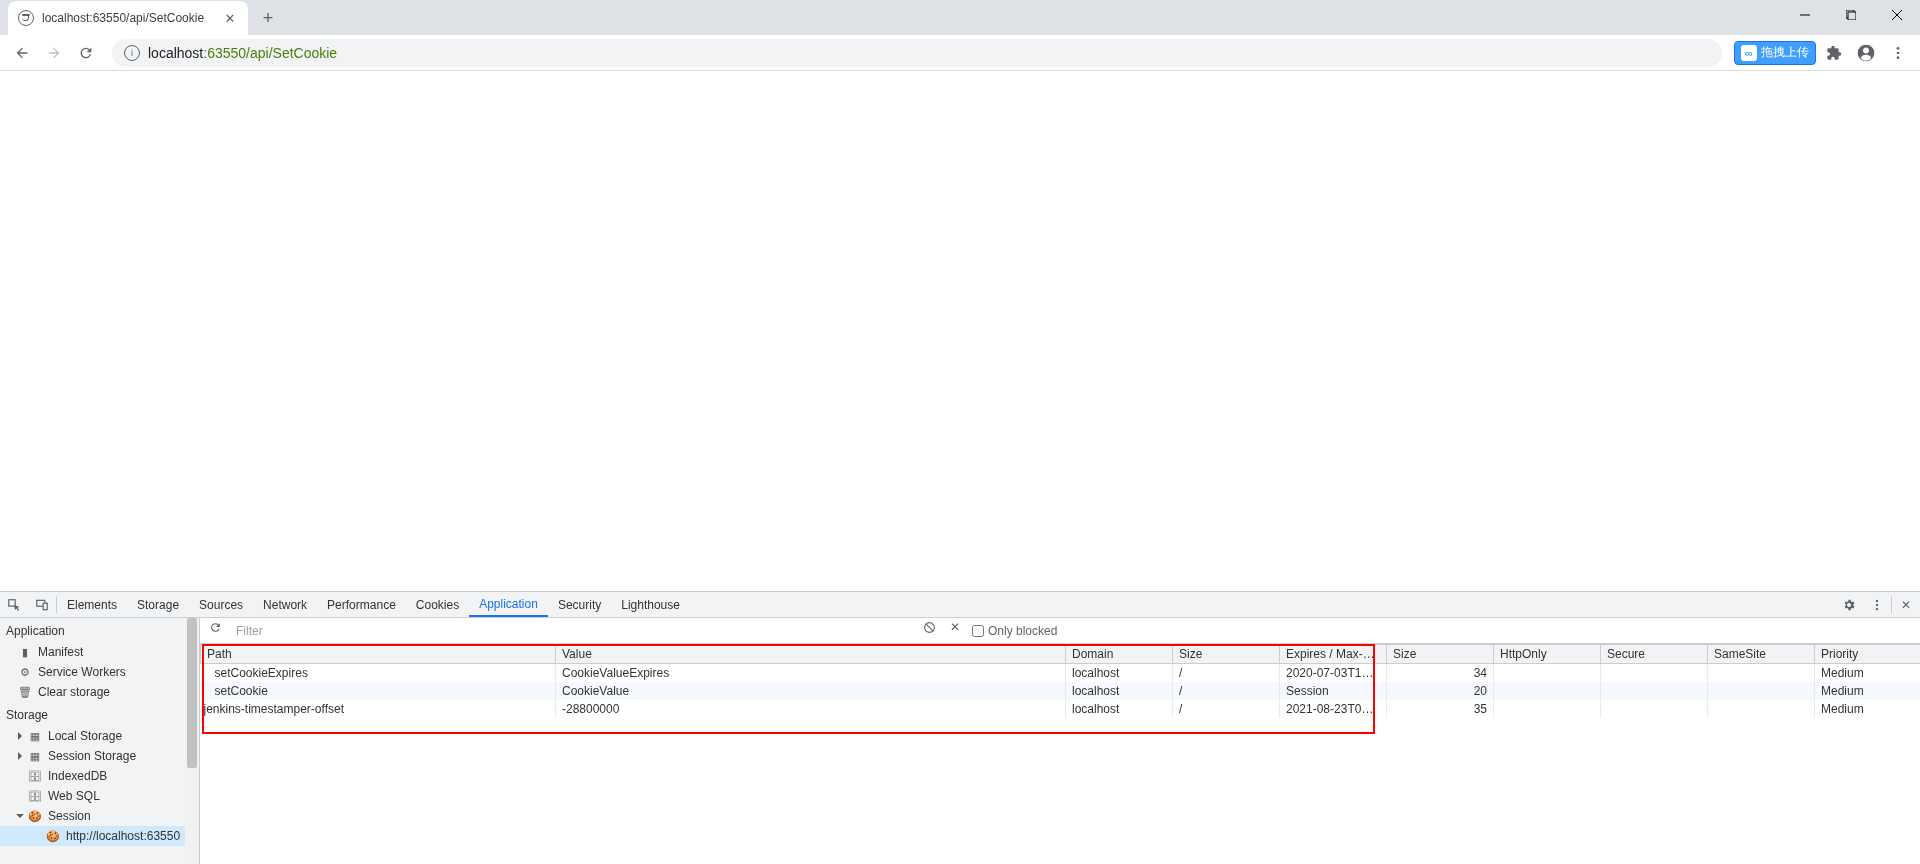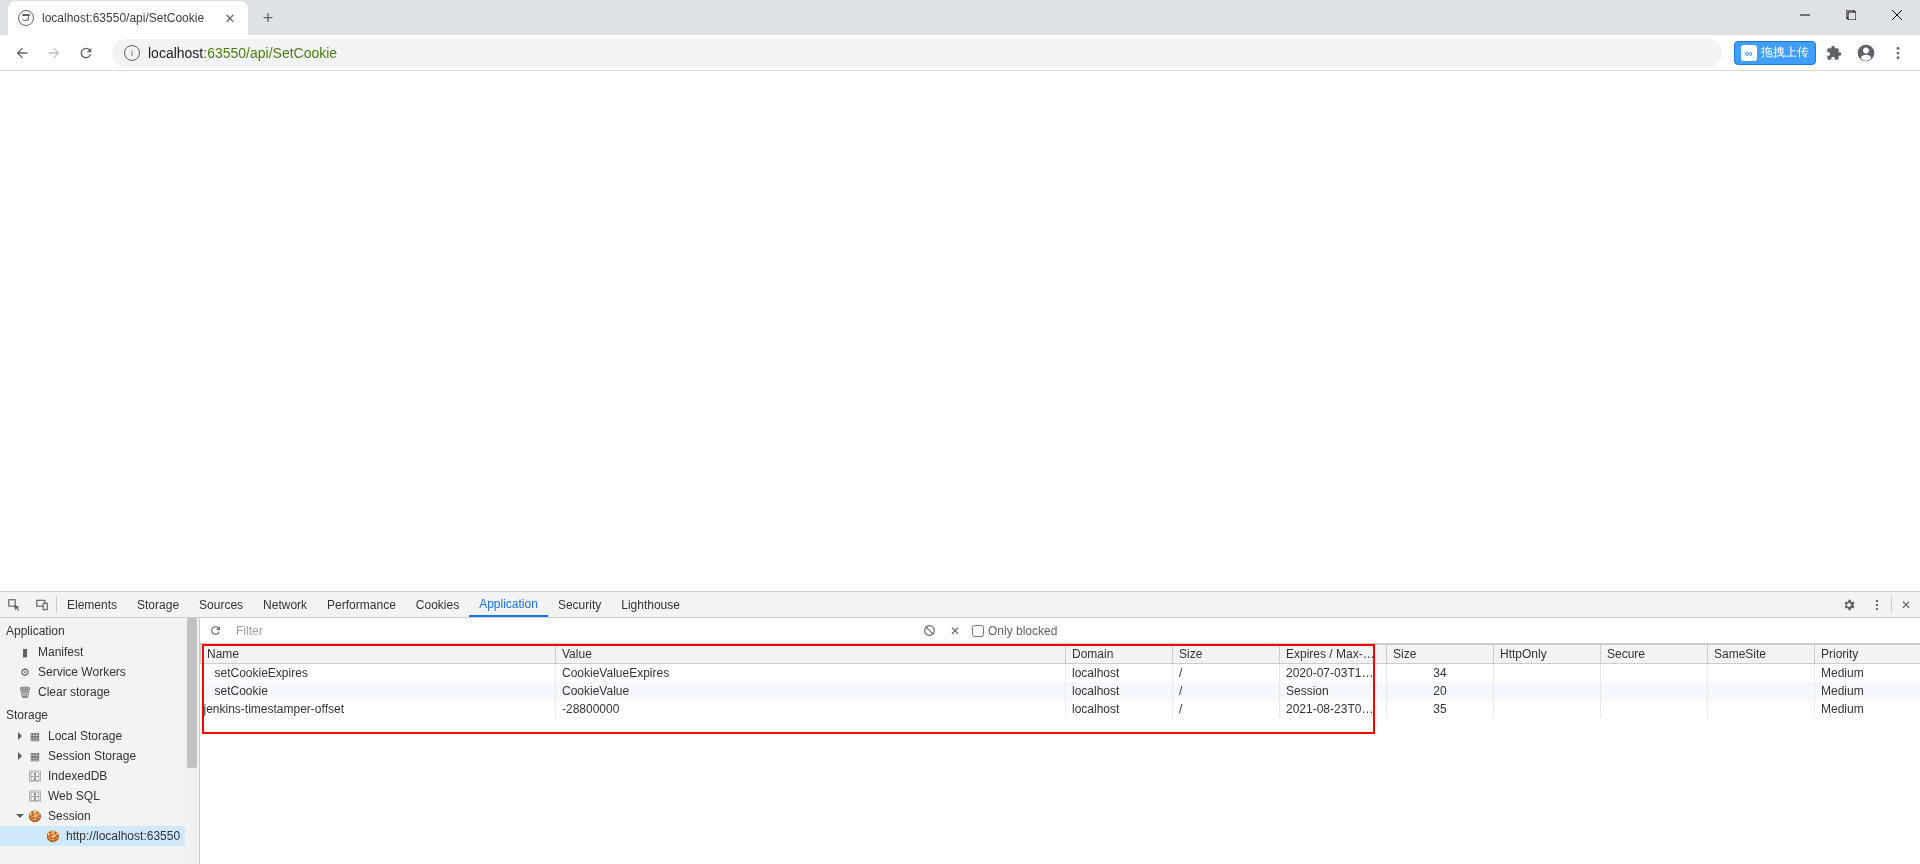--- a/index.html
+++ b/index.html
@@ -50,33 +50,33 @@
 .dt-side-item.sub2 { padding-left:46px; }
 .dt-side-item.selected { background:#cfe8fc; }
 .tri { width:0; height:0; border-left:4px solid #606060; border-top:4px solid transparent; border-bottom:4px solid transparent; display:inline-block; }
 .tri.open { transform:rotate(90deg); }
 .side-ico { width:14px; height:14px; display:flex; align-items:center; justify-content:center; color:#606060; font-size:11px; }
 .side-scrollbar-track { position:absolute; right:0; top:0; width:14px; height:100%; background:#f1f1f1; }
 .side-scrollbar-thumb { position:absolute; right:2px; top:0; width:10px; height:150px; background:#c1c1c1; border-radius:2px; }
 
 
 .dt-main { flex:1; display:flex; flex-direction:column; min-width:0; }
-.filter-bar { height:26px; border-bottom:1px solid #cacdd1; display:flex; align-items:center; padding:0 6px; gap:8px; }
+.filter-bar { height:26px; border-bottom:1px solid #cacdd1; display:flex; padding:0 6px; gap:8px; }
 .filter-input { flex:0 0 680px; border:none; outline:none; font-size:12px; padding:2px 4px; color:#333; }
 .filter-input::placeholder { color:#9aa0a6; }
 .fb-icon { width:18px; height:18px; display:flex; align-items:center; justify-content:center; color:#5f6368; cursor:pointer; }
 .fb-check { display:flex; align-items:center; gap:4px; font-size:12px; color:#5f6368; }
 .fb-check input { width:12px; height:12px; }
 
 .table-wrap { flex:1; overflow:auto; position:relative; }
 table.cookies { width:100%; border-collapse:collapse; table-layout:fixed; }
 table.cookies th { text-align:left; font-weight:normal; font-size:12px; background:#f1f3f4; border:1px solid #cacdd1; padding:2px 6px; height:18px; white-space:nowrap; overflow:hidden; text-overflow:ellipsis; }
 table.cookies td { font-size:12px; border-right:1px solid #e8eaed; padding:2px 6px; height:18px; white-space:nowrap; overflow:hidden; text-overflow:ellipsis; }
 table.cookies tr:nth-child(even) td { background:#f5f9ff; }
-table.cookies td.num { text-align:center; }
+table.cookies td.num { text-align:right; }
 .highlight-box { position:absolute; border:2px solid #ff0000; pointer-events:none; }
 .hl1 { left:2px; top:0; width:1173px; height:90px; }
 
 
 .c-name{width:355px}.c-value{width:510px}.c-domain{width:107px}.c-path{width:107px}.c-exp{width:107px}.c-size{width:107px}.c-http{width:107px}.c-secure{width:107px}.c-same{width:107px}.c-prio{width:107px}
 
 svg { display:block; }
 </style>
 </head>
 <body>
@@ -277,21 +277,21 @@
               <col class="c-path">
               <col class="c-exp">
               <col class="c-size">
               <col class="c-http">
               <col class="c-secure">
               <col class="c-same">
               <col class="c-prio">
           </colgroup>
           <thead>
             <tr>
-              <th>Name</th>
+              <th>Path</th>
               <th>Value</th>
               <th>Domain</th>
               <th>Size</th>
               <th>Expires / Max-A...</th>
               <th>Size</th>
               <th>HttpOnly</th>
               <th>Secure</th>
               <th>SameSite</th>
               <th>Priority</th>
             </tr>

